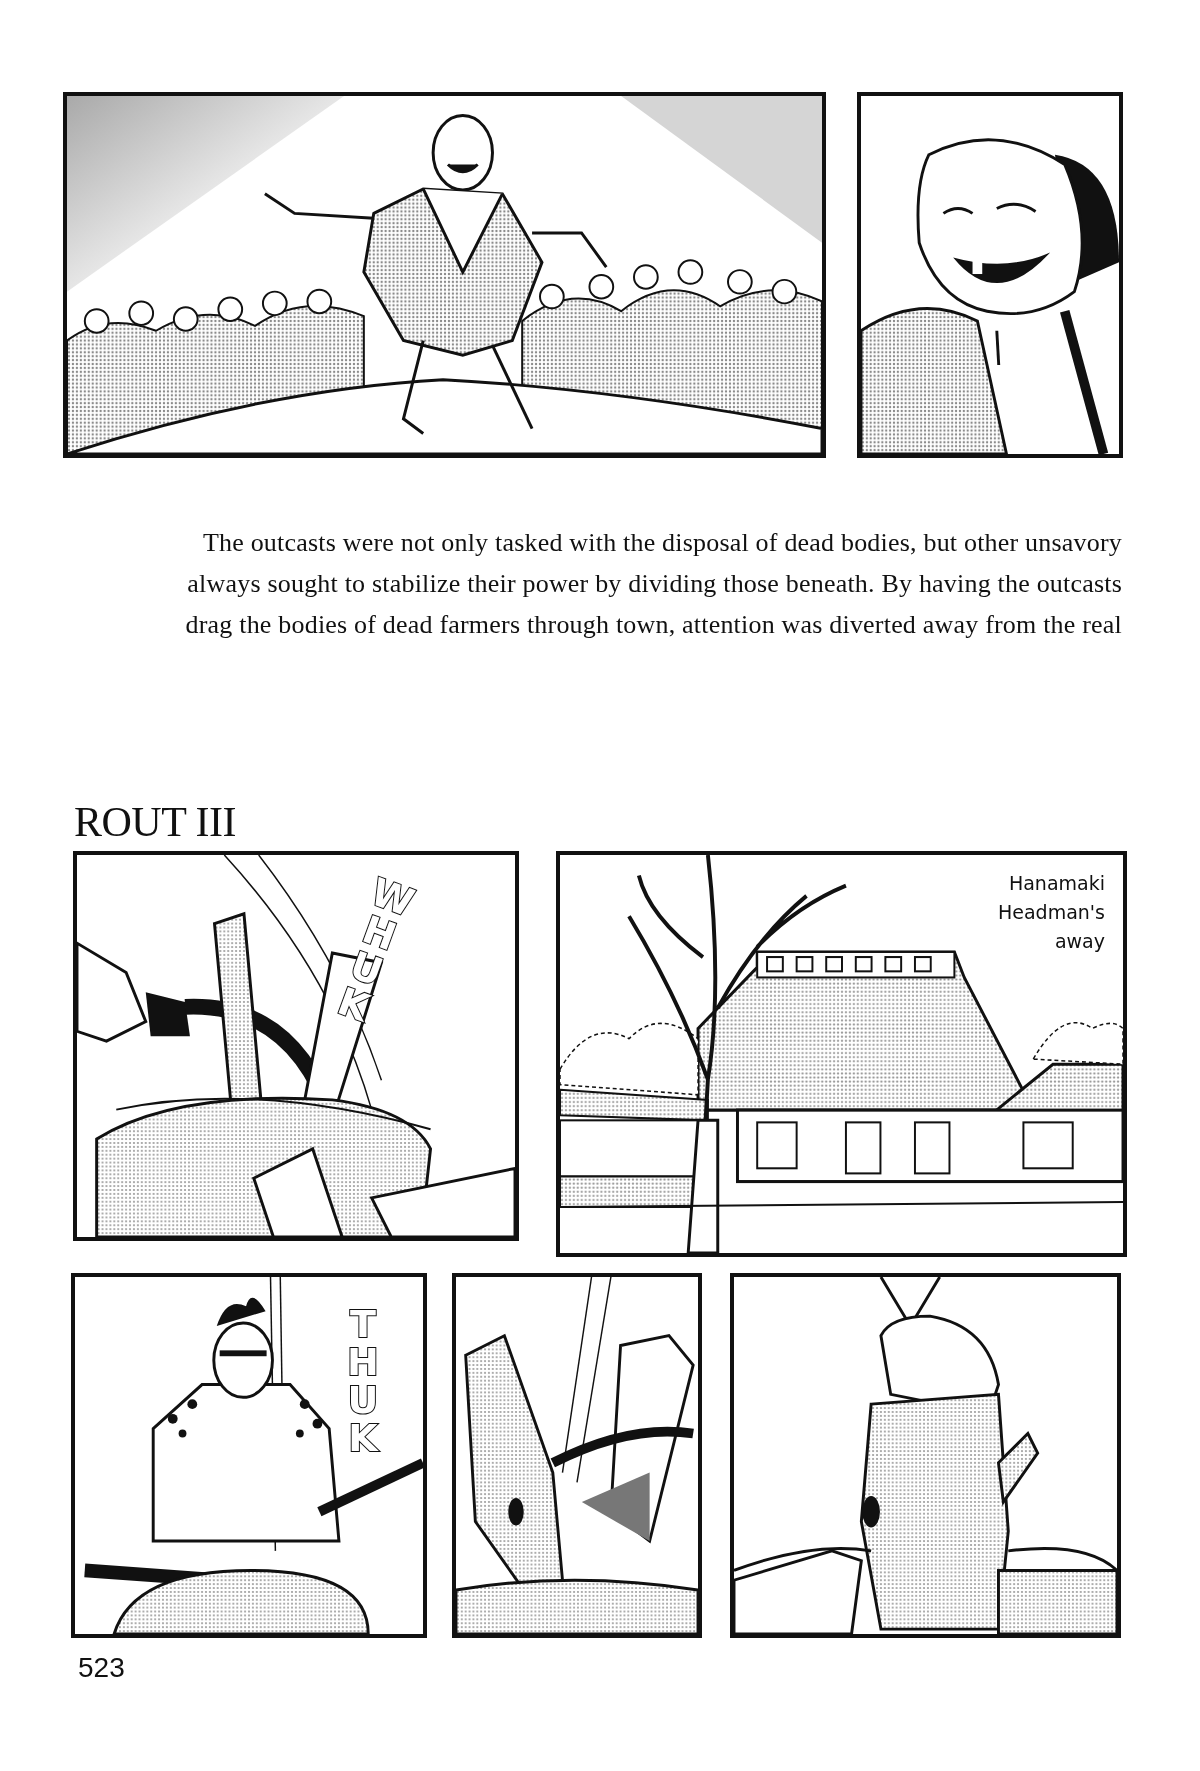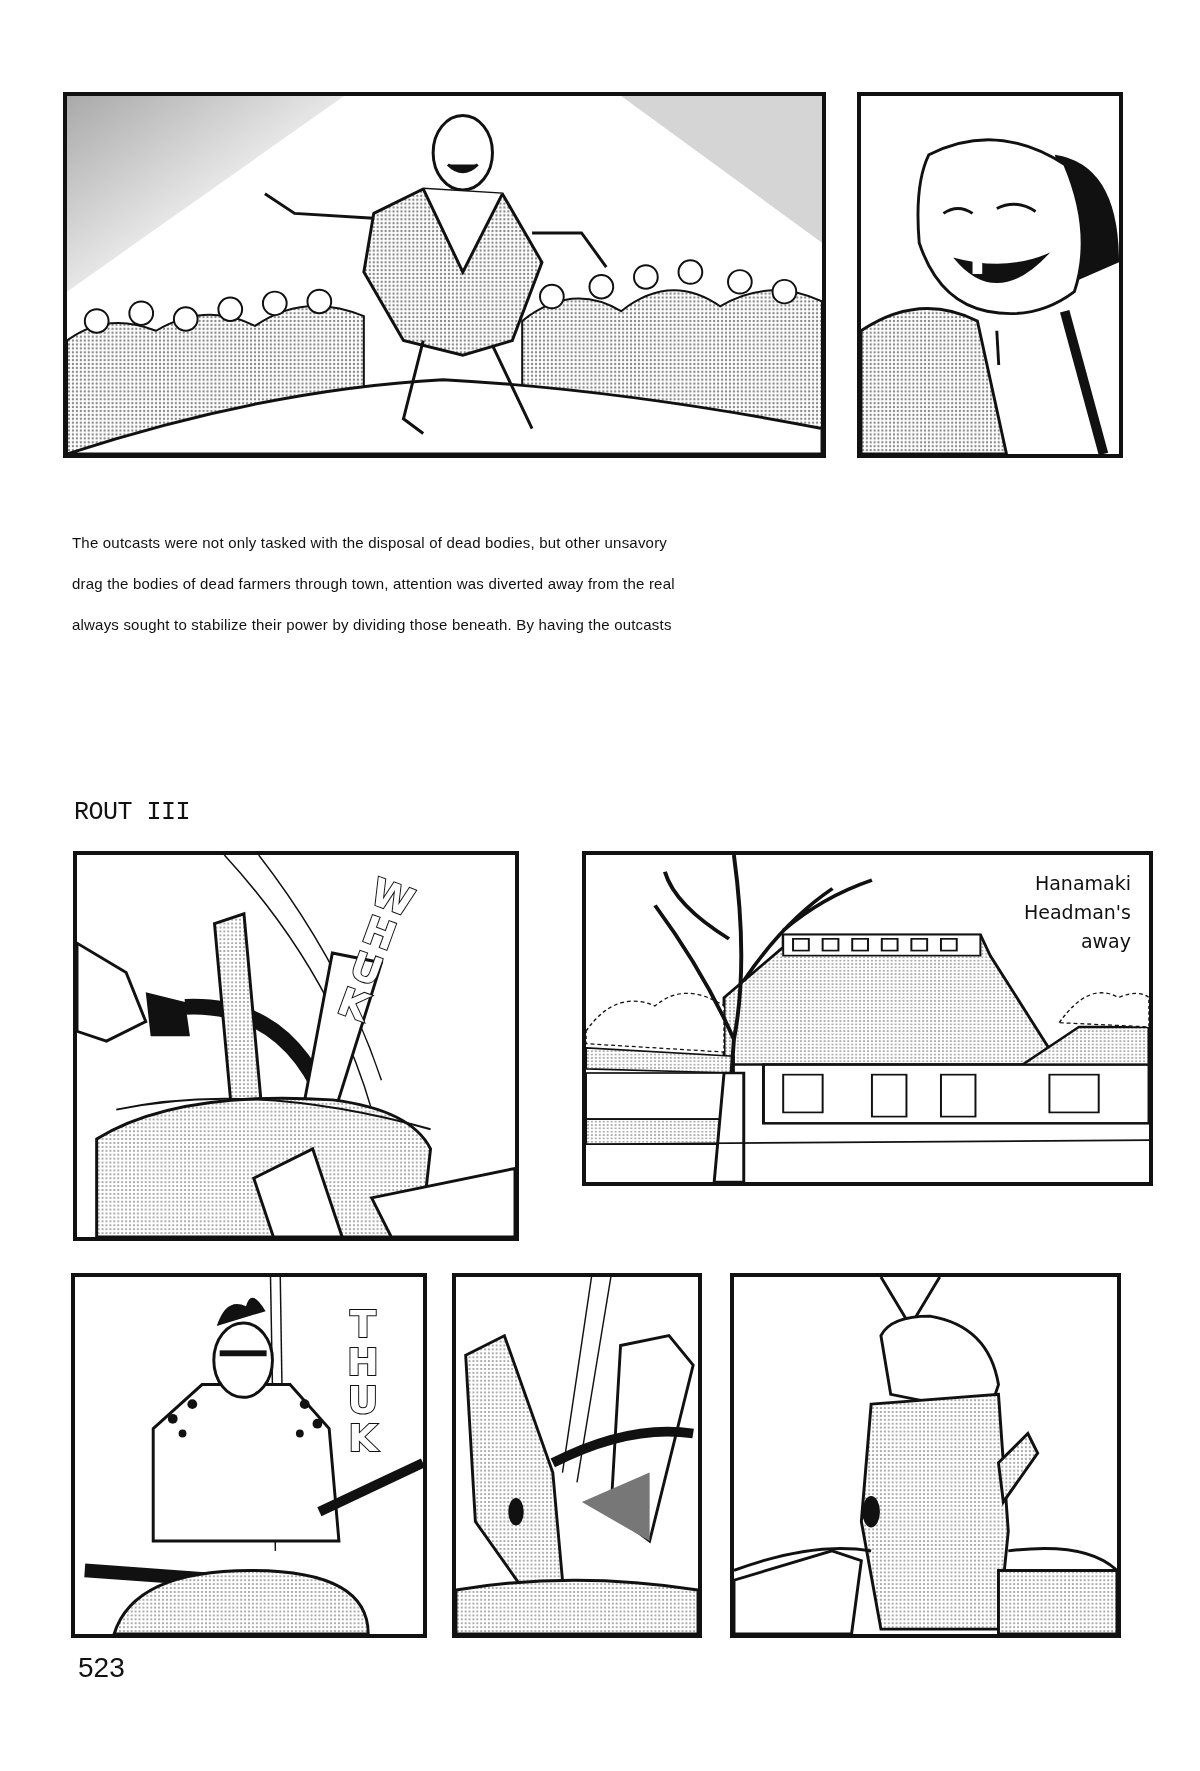--- a/index.html
+++ b/index.html
@@ -2,25 +2,25 @@
 <html><head>
 <meta charset="utf-8">
 <style>
   html, body { margin: 0; padding: 0; background: #ffffff; }
   body { width: 1200px; height: 1771px; position: relative; overflow: hidden;
          font-family: "DejaVu Sans", sans-serif; color: #111; }
   .panel { position: absolute; border: 4px solid #111; box-sizing: border-box;
            background: #fff; overflow: hidden; }
   .panel svg { position: absolute; left: 0; top: 0; width: 100%; height: 100%; }
   .prose { position: absolute; left: 72px; top: 522px; width: 1050px;
-           font-size: 15px; line-height: 41px; letter-spacing: 0.2px;
-           font-family: Liberation Sans, sans-serif; }
+           font-size: 26px; line-height: 41px; letter-spacing: 0.2px;
+           font-family: Liberation Serif, serif; text-align: right; }
   .prose span { display: block; white-space: nowrap; }
-  .heading { position: absolute; left: 74px; top: 798px; font-size: 25px;
-             font-family: Liberation Mono, monospace; letter-spacing: -0.5px; }
+  .heading { position: absolute; left: 74px; top: 798px; font-size: 42px;
+             font-family: Liberation Serif, serif; letter-spacing: -0.5px; }
   .caption { position: absolute; right: 18px; top: 14px; text-align: right;
              font-size: 19px; line-height: 29px; font-family: "DejaVu Sans", sans-serif; }
   .caption span { display: block; }
   .sfx { position: absolute; font-family: "DejaVu Sans", sans-serif; font-weight: bold;
          color: #fff; -webkit-text-stroke: 2px #111; paint-order: stroke fill;
          font-size: 38px; line-height: 38px; }
   .sfx span { display: block; text-align: center; }
   .page-number { position: absolute; left: 78px; top: 1652px; font-size: 28px;
                  font-family: "Liberation Sans", sans-serif; }
 </style>
@@ -92,22 +92,22 @@
     <path d="M95,165 Q140,220 195,160 Q150,180 95,165 Z" fill="#111"></path>
     <rect x="115" y="168" width="10" height="14" fill="#fff"></rect>
     <path d="M0,240 Q60,200 120,230 L150,366 L0,366 Z" fill="url(#tone2)" stroke="#111" stroke-width="3"></path>
     <path d="M210,220 L250,366" stroke="#111" stroke-width="10" fill="none"></path>
     <path d="M140,240 L142,275" stroke="#111" stroke-width="3"></path>
   </svg>
 </div>
 
 <div class="prose">
   <span>The outcasts were not only tasked with the disposal of dead bodies, but other unsavory</span>
+  <span>always sought to stabilize their power by dividing those beneath. By having the outcasts</span>
   <span>drag the bodies of dead farmers through town, attention was diverted away from the real</span>
-  <span>always sought to stabilize their power by dividing those beneath. By having the outcasts</span>
 </div>
 
 <div class="heading">ROUT III</div>
 
 <div class="panel" style="left:73px; top:851px; width:446px; height:390px;">
   <svg viewBox="0 0 446 390" preserveAspectRatio="none">
     <defs>
       <pattern id="tone3" width="4" height="4" patternUnits="userSpaceOnUse">
         <rect width="4" height="4" fill="#fff"></rect>
           <circle cx="2" cy="2" r="1.1" fill="#999"></circle>
@@ -126,21 +126,21 @@
     <path d="M300,350 L446,320 L446,390 L320,390 Z" fill="#fff" stroke="#111" stroke-width="3"></path>
   </svg>
   <div class="sfx" style="left:275px; top:20px; transform: rotate(20deg);">
     <span>W</span>
     <span>H</span>
     <span>U</span>
     <span>K</span>
   </div>
 </div>
 
-<div class="panel" style="left:582px; top:851px; width:571px; height:335px;">
+<div class="panel" style="left:556px; top:851px; width:571px; height:406px;">
   <svg viewBox="0 0 571 390" preserveAspectRatio="none">
     <defs>
       <pattern id="tone4" width="4" height="4" patternUnits="userSpaceOnUse">
         <rect width="4" height="4" fill="#fff"></rect>
           <circle cx="2" cy="2" r="1.1" fill="#999"></circle>
       </pattern>
     </defs>
 
     <path d="M140,170 L200,110 L200,95 L400,95 L410,120 L480,250 L140,250 Z" fill="url(#tone4)" stroke="#111" stroke-width="3"></path>
     <rect x="200" y="95" width="200" height="25" fill="#fff" stroke="#111" stroke-width="2"></rect>

